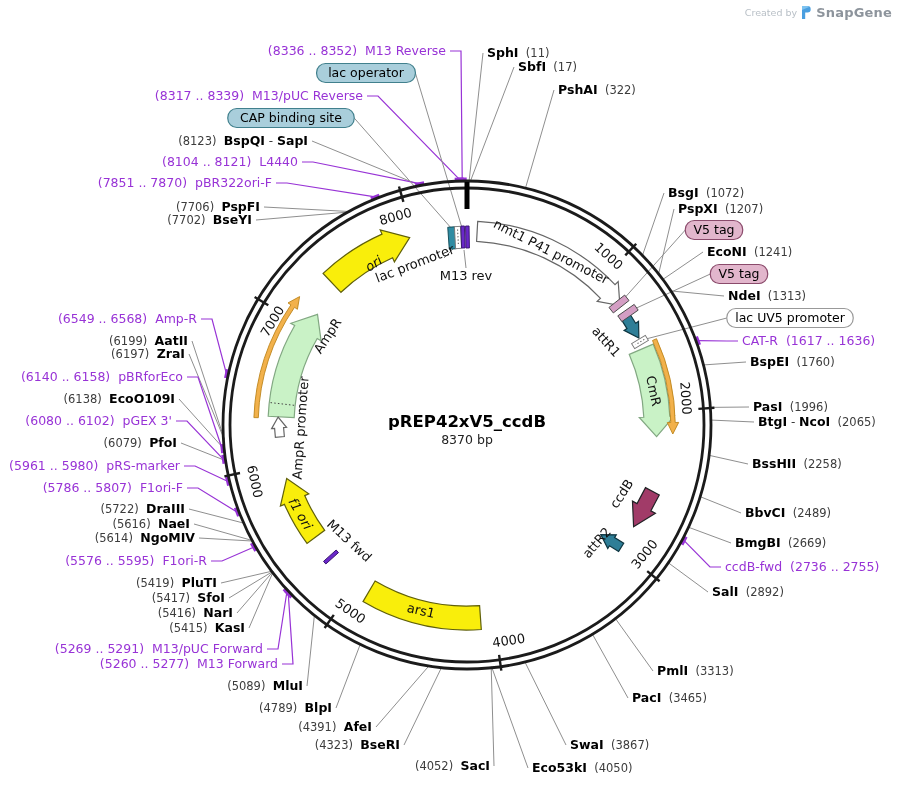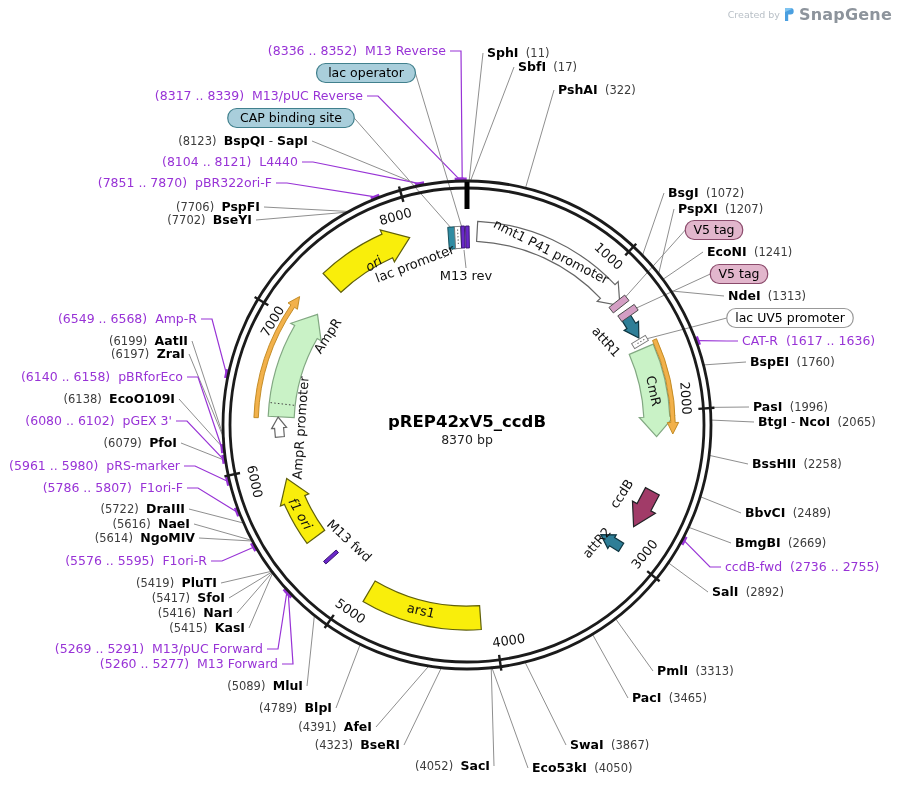--- a/index.html
+++ b/index.html
@@ -1,20 +1,20 @@
 <!DOCTYPE html>
 <html><head>
 <meta charset="utf-8">
 <style>
   html,body{margin:0;padding:0;background:#fff;}
   .stage{position:relative;width:900px;height:786px;background:#ffffff;
          font-family:"DejaVu Sans",sans-serif;overflow:hidden;}
   .watermark{position:absolute;top:5px;right:8px;display:flex;align-items:center;gap:4px;
              font-size:9.5px;color:#b9c0c7;z-index:5;}
-  .watermark .brand{font-size:16px;color:#8d949c;font-weight:bold;letter-spacing:.2px;}
+  .watermark .brand{font-size:13px;color:#8d949c;font-weight:bold;letter-spacing:.2px;}
   #map-svg{position:absolute;left:0;top:0;}
   text{font-family:"DejaVu Sans",sans-serif;}
   .t-name{font-weight:bold;font-size:12.5px;fill:#000;}
   .t-pos{font-size:11.5px;fill:#3c3c3c;}
   .t-dash{font-size:12px;fill:#3c3c3c;}
   .t-primer{font-size:12.5px;}
   .t-tick{font-size:13px;fill:#111;}
   .t-inner{font-size:13px;fill:#111;}
   .t-inner-italic{font-size:13px;fill:#111;font-style:italic;}
   .t-box{font-size:12.5px;fill:#000;}

